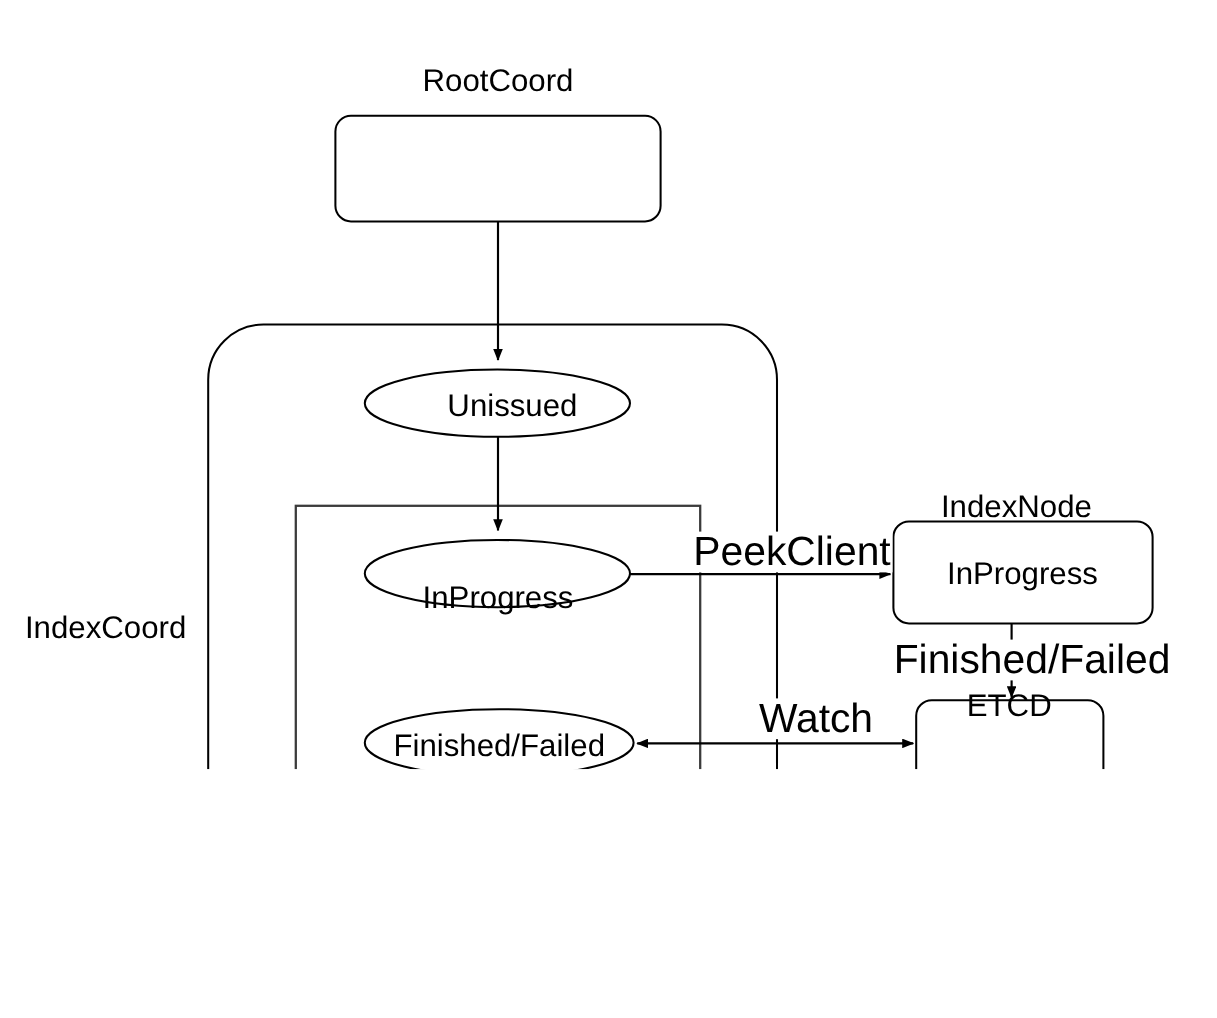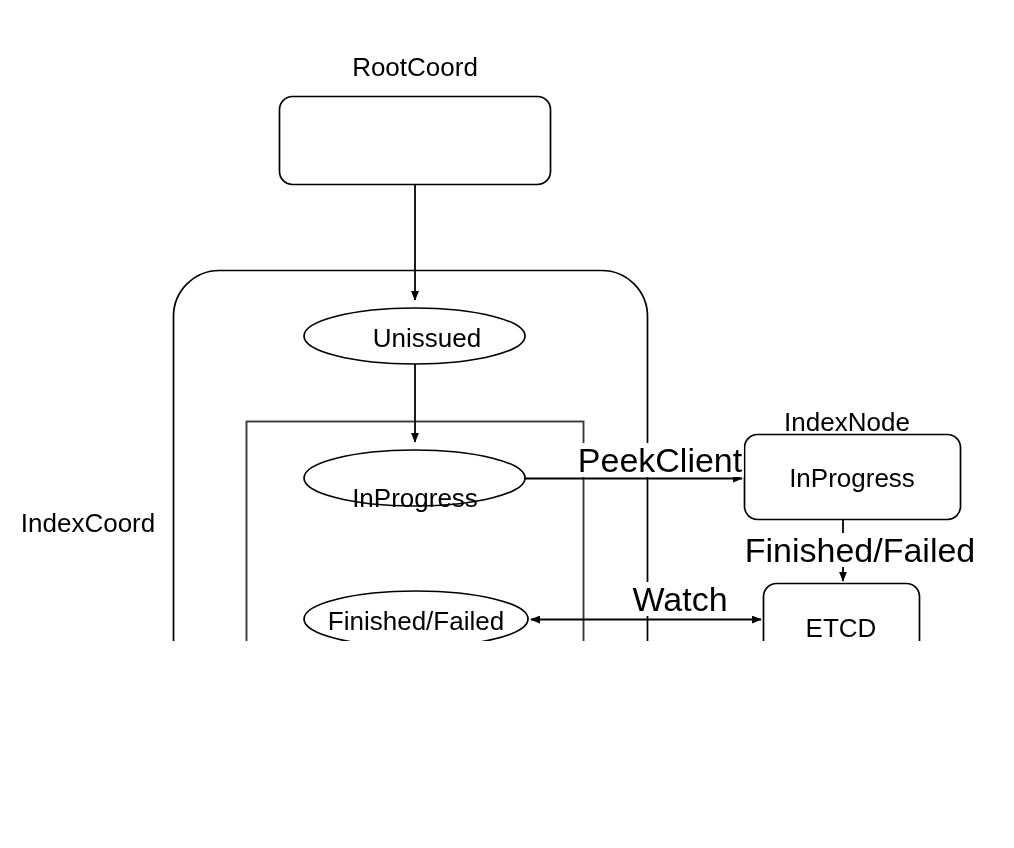--- a/index.html
+++ b/index.html
@@ -106,17 +106,17 @@
 
 
   <div class="edge-label" style="left:660px; top:460px;">PeekClient</div>
 
   <div class="group-label" style="left:847px; top:410px;margin-top:12px;">IndexNode</div>
 
   <div class="shape-label" style="left:852px; top:478px;">InProgress</div>
 
   <div class="edge-label" style="left:860px; top:550px;">Finished/Failed</div>
 
-  <div class="shape-label" style="left:841px; top:628px;">ETCD</div>
+  <div class="shape-label" style="left:841px; top:588px;">ETCD</div>
 
   <div class="edge-label" style="left:664px; top:599px;margin-left:16px;">Watch</div>
 
 </div>
 
 </body></html>

